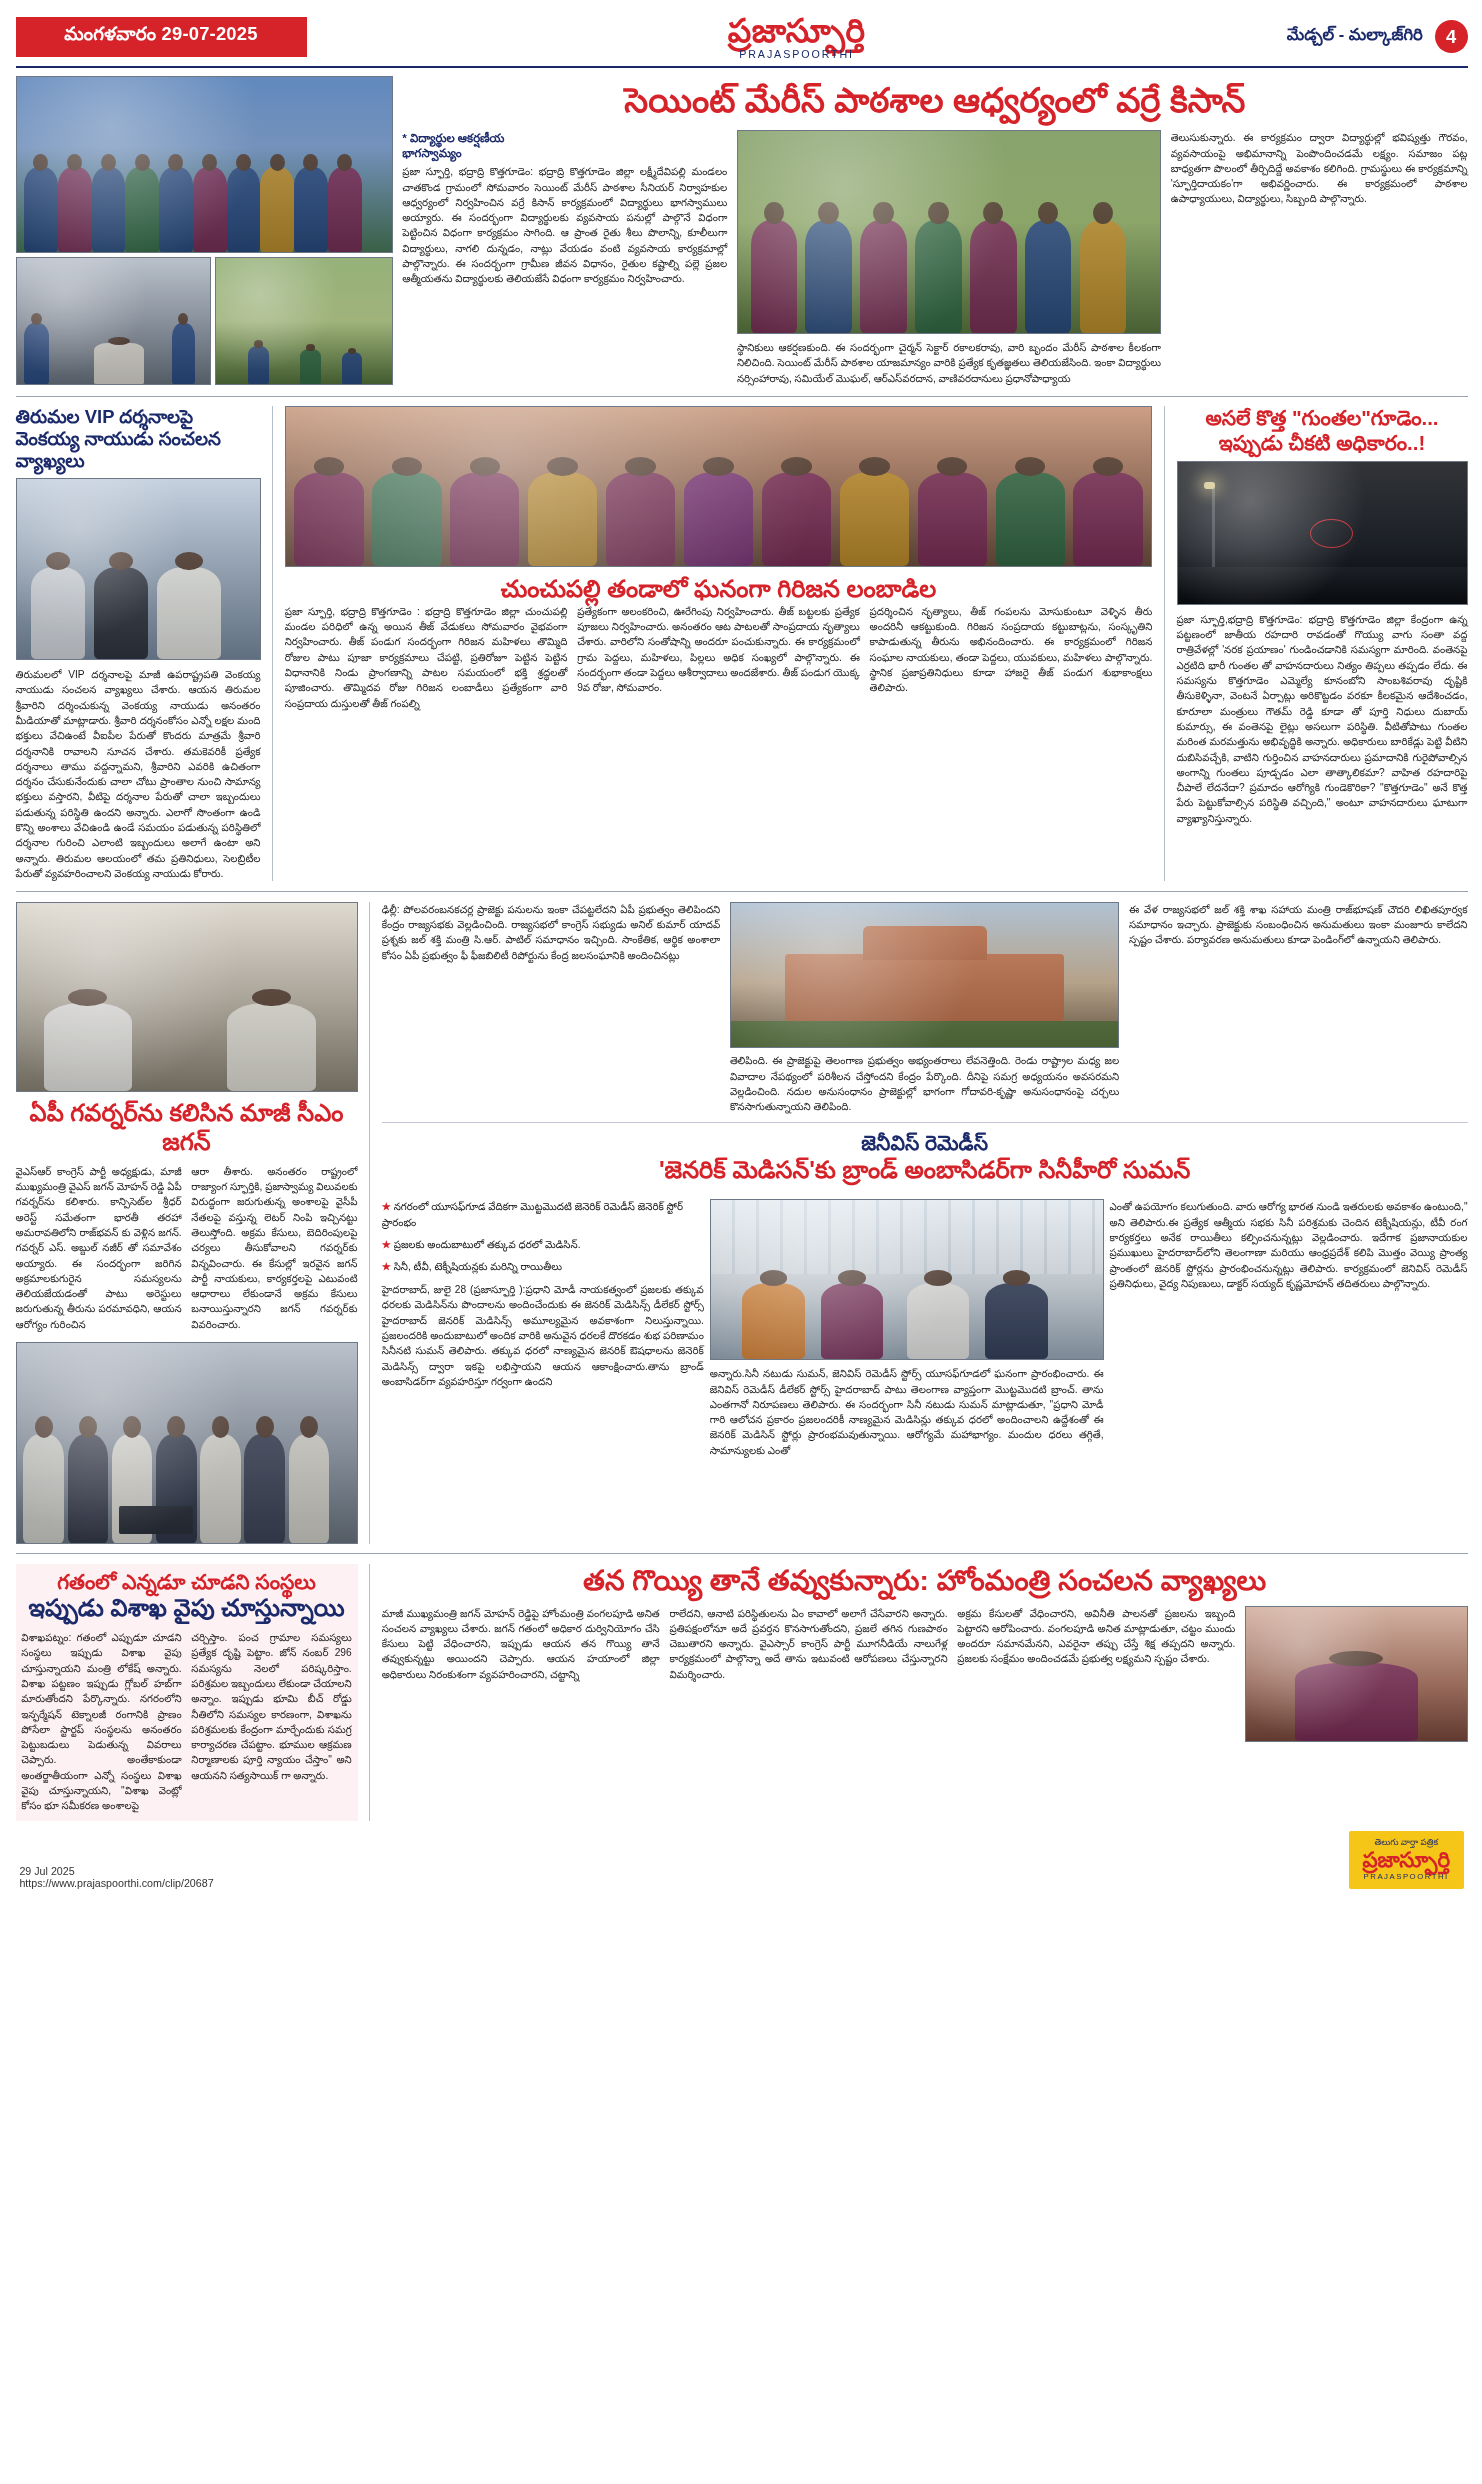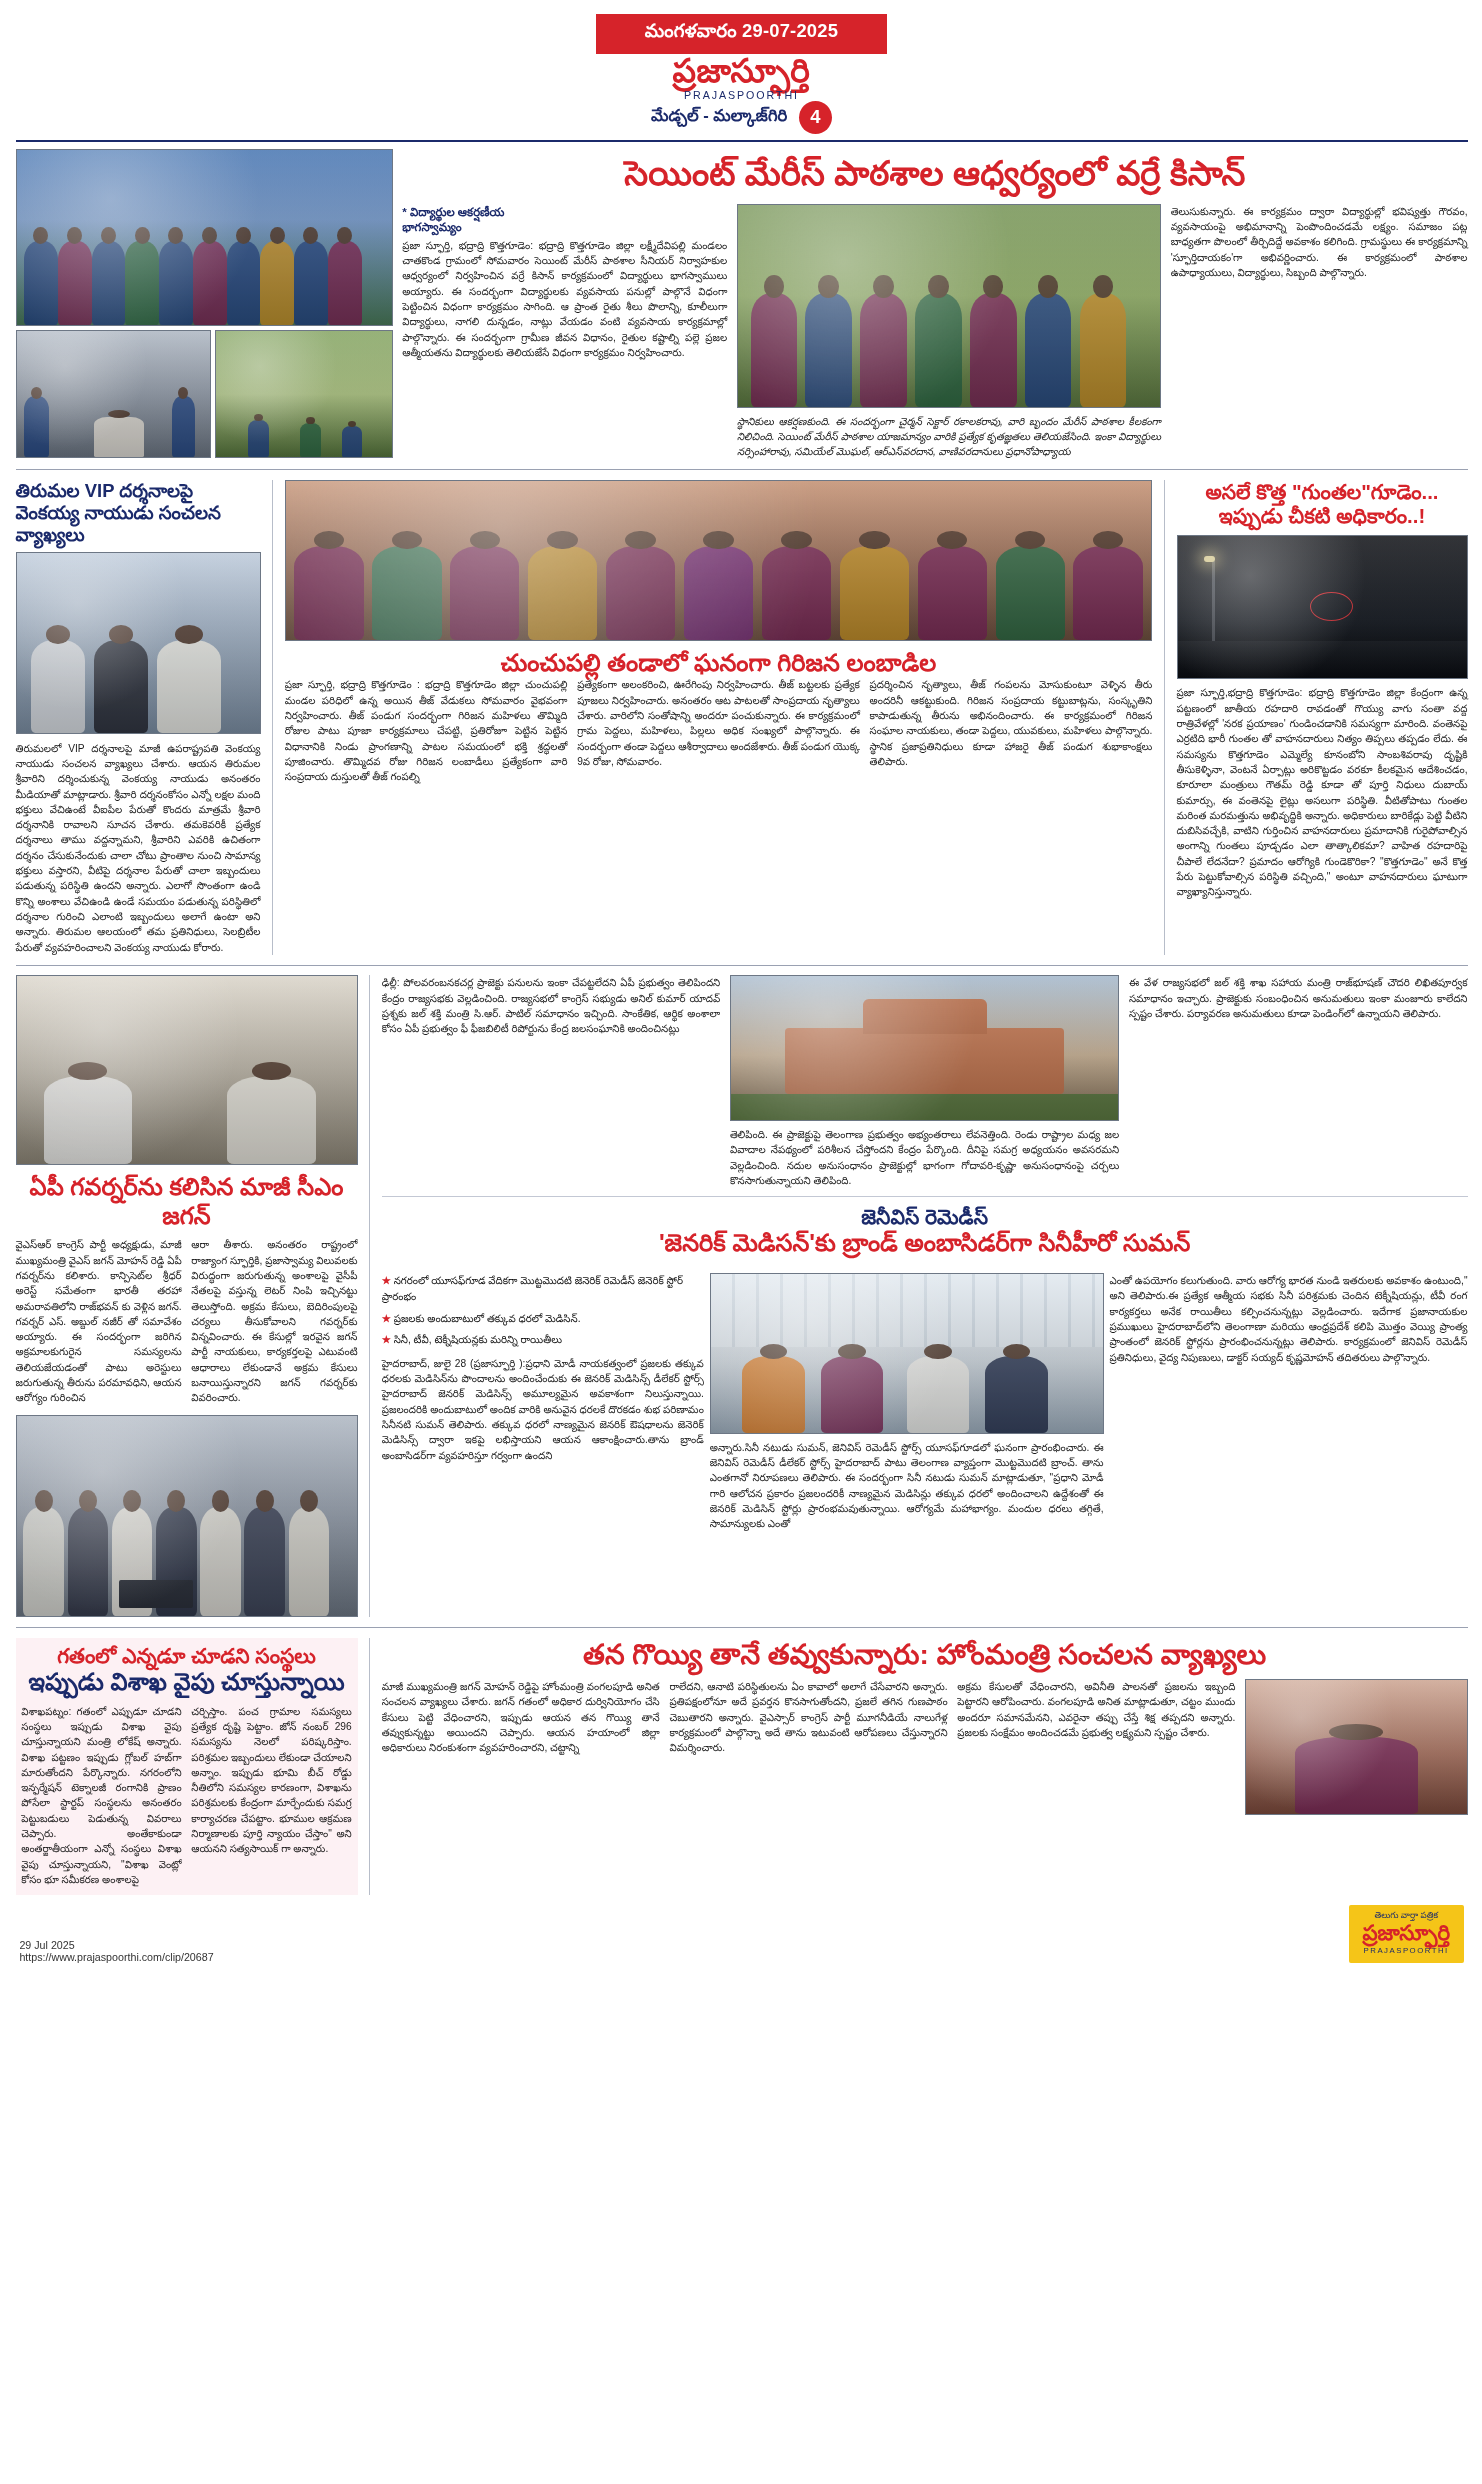--- a/index.html
+++ b/index.html
@@ -19,21 +19,20 @@
   }
 
   
   .masthead {
     display: flex;
     align-items: center;
     justify-content: space-between;
     border-bottom: 2.9px solid #1b2a6b;
     padding-bottom: 5.8px;
     margin-bottom: 7.8px;
-    flex-direction: column;
   }
   .date-badge {
     background: #d6232a;
     color: #fff;
     font-weight: bold;
     font-size: 18.4px;
     padding: 6.8px 15.5px 7.8px 15.5px;
     letter-spacing: 0.2px;
     min-width: 291px;
     text-align: center;
@@ -220,21 +219,21 @@
       <div style="flex:1;">
         <div class="hl hl-36" style="background:#fff;padding:3.9px 0 5.8px 0;">సెయింట్ మేరీస్ పాఠశాల ఆధ్వర్యంలో వర్రే కిసాన్</div>
         <div class="cols" style="gap:9.7px;margin-top:3.9px;">
           <div style="flex:1.15;">
             <div style="font-size:11.6px;font-weight:bold;color:#1b2a6b;line-height:1.3;margin-bottom:3.9px;">
               <div>* విద్యార్థుల ఆకర్షణీయ</div>
               <div>భాగస్వామ్యం</div>
             </div>
             <div class="body-txt">ప్రజా స్ఫూర్తి, భద్రాద్రి కొత్తగూడెం: భద్రాద్రి కొత్తగూడెం జిల్లా లక్ష్మీదేవిపల్లి మండలం చాతకొండ గ్రామంలో సోమవారం సెయింట్ మేరీస్ పాఠశాల సీనియర్ నిర్వాహకుల ఆధ్వర్యంలో నిర్వహించిన వర్రే కిసాన్ కార్యక్రమంలో విద్యార్థులు భాగస్వాములు అయ్యారు. ఈ సందర్భంగా విద్యార్థులకు వ్యవసాయ పనుల్లో పాల్గొనే విధంగా పెట్టించిన విధంగా కార్యక్రమం సాగింది. ఆ ప్రాంత రైతు శీలు పొలాన్ని, కూలీలుగా విద్యార్థులు, నాగలి దున్నడం, నాట్లు వేయడం వంటి వ్యవసాయ కార్యక్రమాల్లో పాల్గొన్నారు. ఈ సందర్భంగా గ్రామీణ జీవన విధానం, రైతుల కష్టాల్ని పల్లె ప్రజల ఆత్మీయతను విద్యార్థులకు తెలియజేసే విధంగా కార్యక్రమం నిర్వహించారు.</div>
           </div>
-          <div style="flex:1.5;font-style:italic;">
+          <div style="flex:1.5;">
             <div class="photo ph-field" style="height:204px;">
               <div class="figs" style="height:72%">
                 <div class="fig p" style="left:3%;width:11%"></div>
                 <div class="fig" style="left:16%;width:11%"></div>
                 <div class="fig p" style="left:29%;width:11%"></div>
                 <div class="fig g" style="left:42%;width:11%"></div>
                 <div class="fig p" style="left:55%;width:11%"></div>
                 <div class="fig" style="left:68%;width:11%"></div>
                 <div class="fig y" style="left:81%;width:11%"></div>
               </div>

